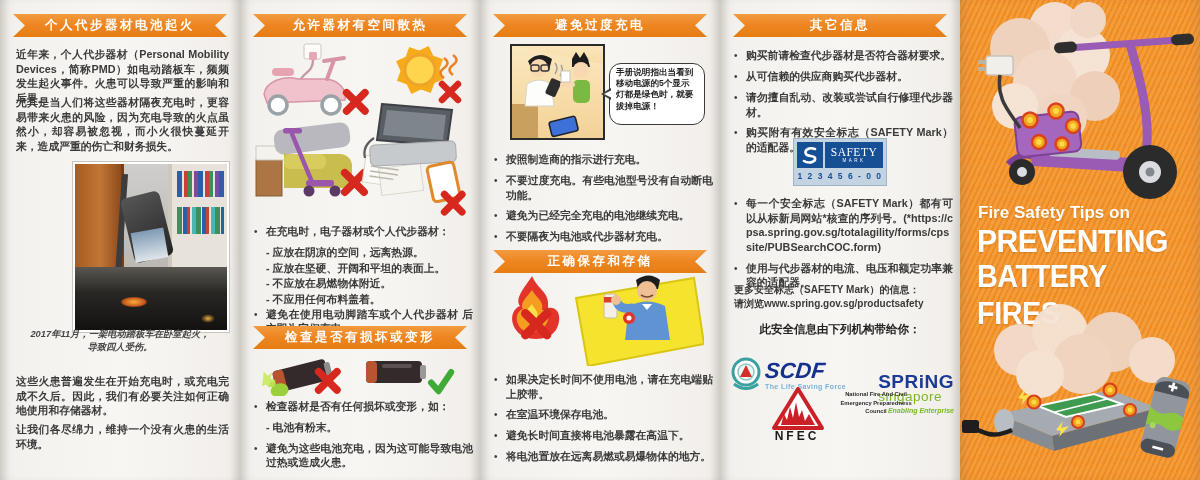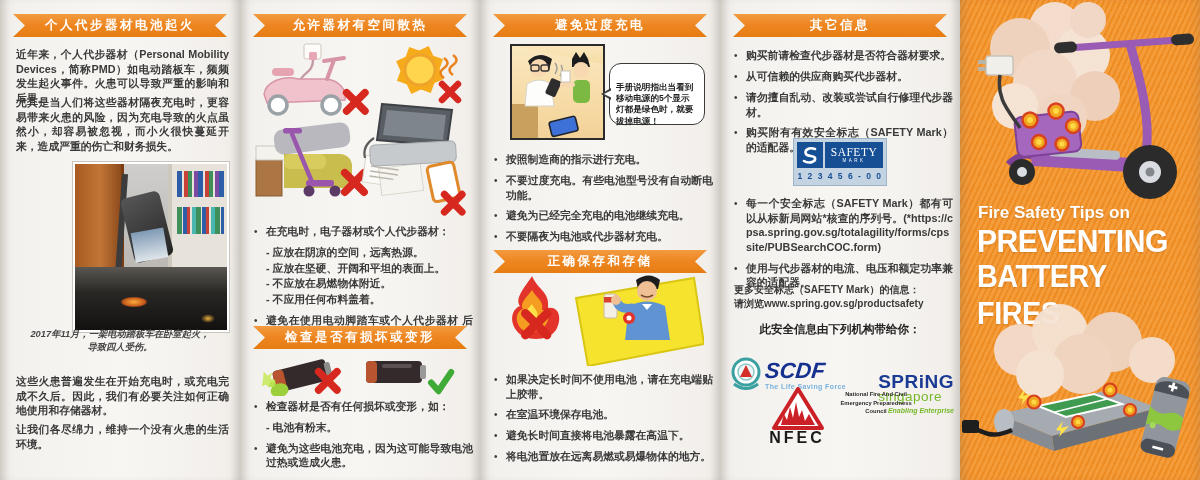--- a/index.html
+++ b/index.html
@@ -45,26 +45,26 @@
   .scdf-tag{color:#79b1dc;font-size:7px;font-weight:700;letter-spacing:.4px;margin-top:1px;}
   .spring{text-align:left;line-height:1;margin-top:36px;}
   .spring-name{color:#1b3a94;font-weight:700;font-size:19px;letter-spacing:.5px;}
   .spring-sub{color:#76b82a;font-size:13.5px;margin-top:-1px;letter-spacing:.5px;}
   .spring-tag{color:#76b82a;font-size:7px;font-style:italic;font-weight:700;text-align:right;margin-top:3px;}
   .nfec{position:absolute;left:0;right:0;top:386px;display:flex;justify-content:center;}
   .nfec-inner{position:relative;width:150px;height:56px;}
   .nfec-desc{position:absolute;left:72px;top:4px;width:78px;font-size:5.8px;font-weight:700;
     color:#2b2b2b;line-height:1.5;text-align:center;}
   .nfec-name{position:absolute;left:0px;top:43px;width:64px;text-align:center;
-    font-size:16px;font-weight:700;letter-spacing:3px;color:#1a1a1a;}
+    font-size:12px;font-weight:700;letter-spacing:3px;color:#1a1a1a;}
   
   .comic{position:absolute;left:30px;top:44px;width:95px;height:96px;border:2px solid #2b2b2b;
     background:linear-gradient(180deg,#f9e6ba 0%,#f3c87c 65%,#eab564 100%);box-sizing:border-box;}
   .bubble{position:absolute;left:129px;top:63px;width:96px;height:62px;background:#fff;
-    border:1.5px solid #3a3a3a;border-radius:12px;padding:18px 6px;box-sizing:border-box;
+    border:1.5px solid #3a3a3a;border-radius:12px;padding:3px 6px;box-sizing:border-box;
     font-size:8.6px;line-height:1.3;font-weight:700;color:#222;}
   .bubble::before{content:"";position:absolute;left:-9px;top:24px;width:0;height:0;
     border-top:6px solid transparent;border-bottom:6px solid transparent;border-right:10px solid #3a3a3a;}
   .bubble::after{content:"";position:absolute;left:-6px;top:26px;width:0;height:0;
     border-top:4px solid transparent;border-bottom:4px solid transparent;border-right:8px solid #fff;}
   
   .cover-pre{position:absolute;left:18px;top:203px;color:#fff;font-weight:700;font-size:17px;
     text-shadow:0 1px 2px rgba(120,60,0,.25);}
   .cover-t1{position:absolute;left:17px;top:223px;color:#fff;font-weight:700;font-size:32px;
     letter-spacing:-.5px;transform:scaleX(.94);transform-origin:left;text-shadow:0 1px 2px rgba(120,60,0,.25);}
@@ -174,21 +174,21 @@
     </svg>
 
     <div class="bullets" style="top:224px">
       <div class="bul">
         <span class="m">•</span>
         <span class="bt txt">在充电时，电子器材或个人代步器材：</span>
       </div>
       <div class="txt sub">- 应放在阴凉的空间，远离热源。</div>
       <div class="txt sub">- 应放在坚硬、开阔和平坦的表面上。</div>
       <div class="txt sub">- 不应放在易燃物体附近。</div>
-      <div class="txt sub" style="margin-bottom:6px">- 不应用任何布料盖着。</div>
+      <div class="txt sub" style="margin-bottom:0">- 不应用任何布料盖着。</div>
       <div class="bul">
         <span class="m">•</span>
         <span class="bt txt">避免在使用电动脚踏车或个人代步器材 后立即为它们充电。</span>
       </div>
     </div>
 
     <div class="ribbon" style="top:326px">
       <span>检查是否有损坏或变形</span>
     </div>
 

